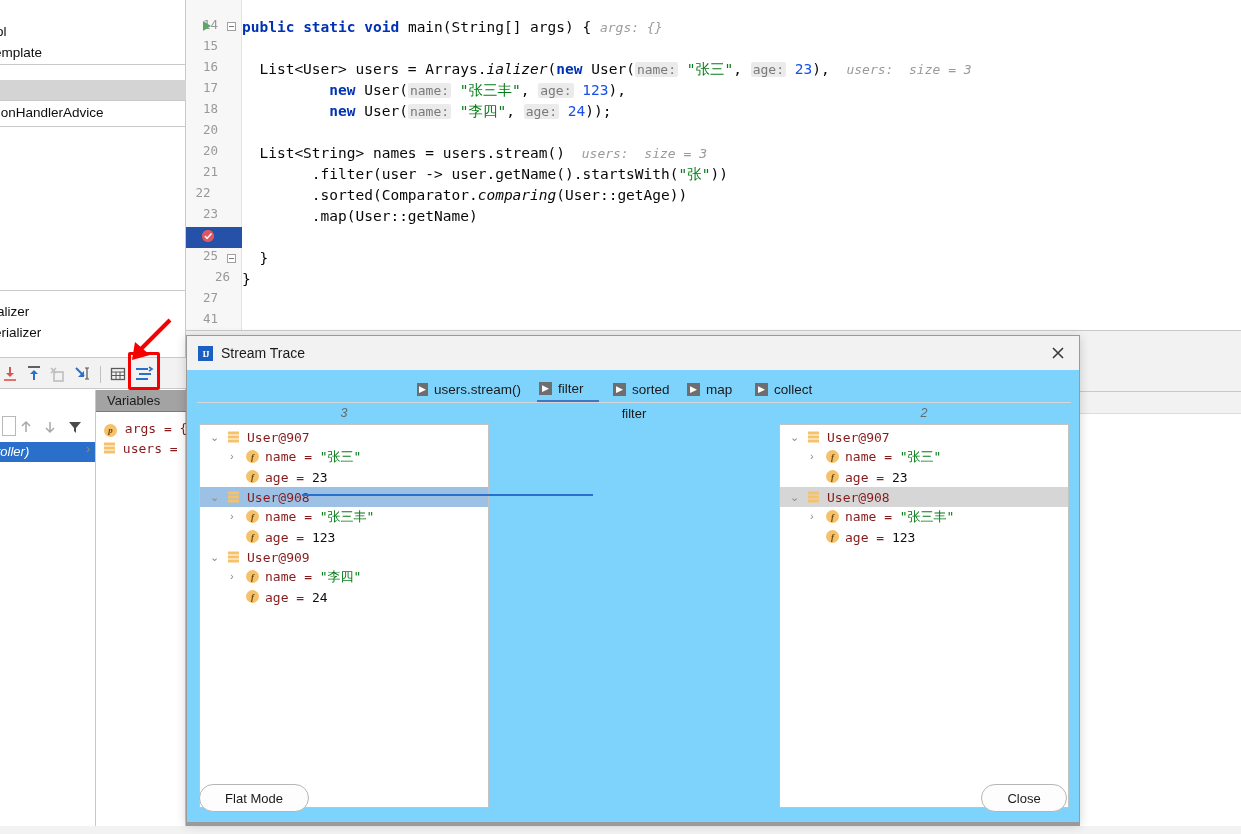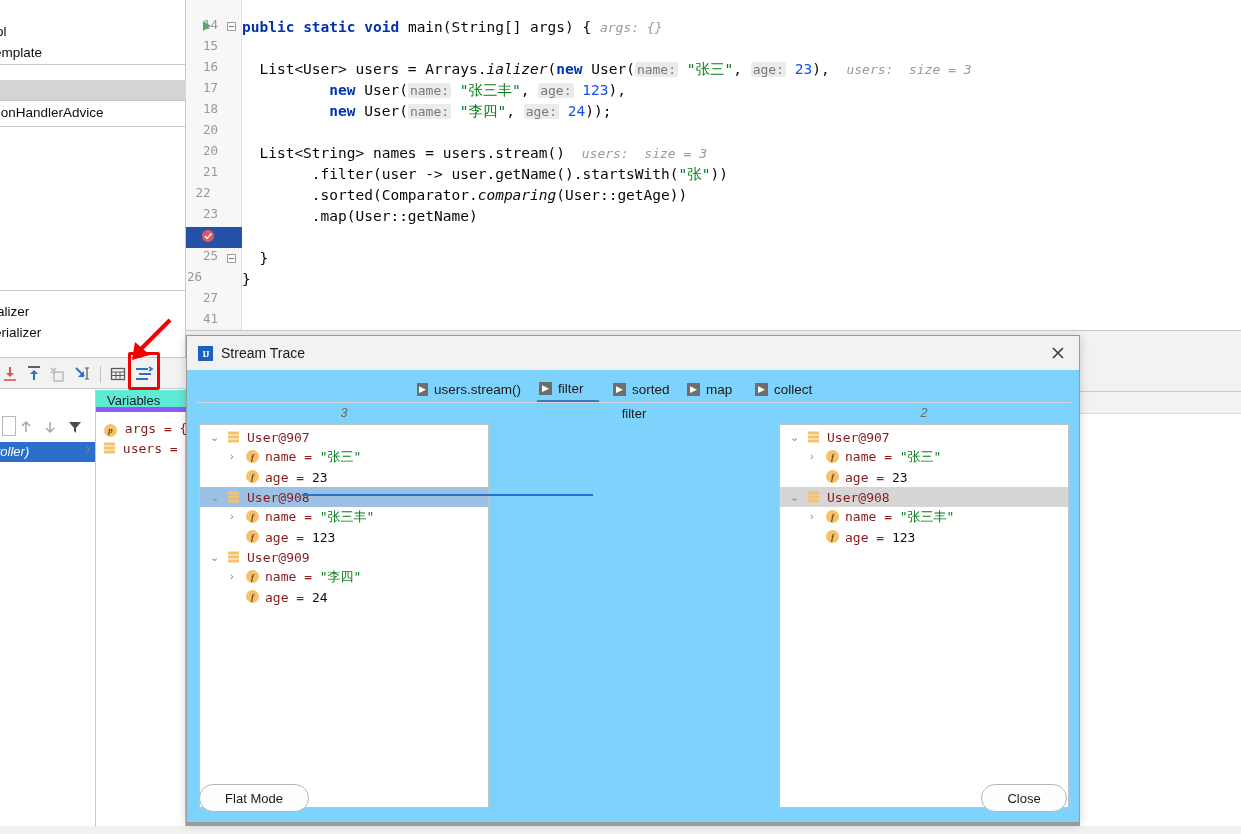--- a/index.html
+++ b/index.html
@@ -30,21 +30,21 @@
   .dbg-icon { position:absolute; top:6px; width:20px; height:20px; }
   .tb-sep { position:absolute; top:8px; width:1px; height:17px; background:#c0c0c0; }
 
   
   .anno-box { position:absolute; left:128px; top:352px; width:32px; height:38px;
               border:3px solid #f40000; border-radius:2px; z-index:60; }
   .anno-arrow { position:absolute; left:122px; top:316px; width:52px; height:48px; z-index:60; }
 
   
   .vars-head { position:absolute; left:96px; top:390px; width:90px; height:22px;
-               background:#5eead4; border-bottom:5px solid #8b5cf6; }
+               background:#a3a3a3; border-bottom:1px solid #8b5cf6; }
   .vars-head span { position:absolute; left:11px; top:3px; font-size:13px; color:#1a1a1a; }
   .vars-col-sep { position:absolute; left:95px; top:390px; width:1px; height:444px; background:#c9c9c9; }
 
   .frames-toolbar { position:absolute; left:0; top:414px; width:95px; height:28px; background:#ffffff; }
   .frames-sel { position:absolute; left:0; top:442px; width:95px; height:20px; background:#2a6fc9; }
   .frames-sel .t { position:absolute; left:-4px; top:2px; font-size:13px; color:#ffffff;
                    font-style:italic; white-space:nowrap; }
 
   .var-row { position:absolute; left:104px; font-size:13px; white-space:nowrap; color:#871b1b;
              font-family:"DejaVu Sans Mono", monospace; }
@@ -267,21 +267,21 @@
       <div class="lineno" style="left: 188px; top: 59px;">16</div>
       <div class="lineno" style="left: 188px; top: 80px;">17</div>
       <div class="lineno" style="left: 188px; top: 101px;">18</div>
       <div class="lineno" style="left: 188px; top: 122px;">20</div>
       <div class="lineno" style="left: 188px; top: 143px;">20</div>
       <div class="lineno" style="left: 188px; top: 164px;">21</div>
       <div class="lineno" style="left: 188px; top: 185px; text-align: center;">22</div>
       <div class="lineno" style="left: 188px; top: 206px;">23</div>
       <div class="lineno" style="left: 188px; top: 227px;">24</div>
       <div class="lineno" style="left: 188px; top: 248px;">25</div>
-      <div class="lineno" style="left: 172px; top: 269px;">26</div>
+      <div class="lineno" style="left: 200px; top: 269px;">26</div>
       <div class="lineno" style="left: 188px; top: 290px;">27</div>
       <div class="lineno" style="left: 188px; top: 311px;">41</div>
     </div>
   <div class="run-tri"></div>
   <div class="fold-mark" style="left:227px;top:22px;"></div>
   <div class="fold-mark" style="left:227px;top:254px;"></div>
 
   <div class="sel-line-gut" style="top:227px;"></div>
   <div class="sel-line" style="top:227px;"></div>
   <div class="bp">

